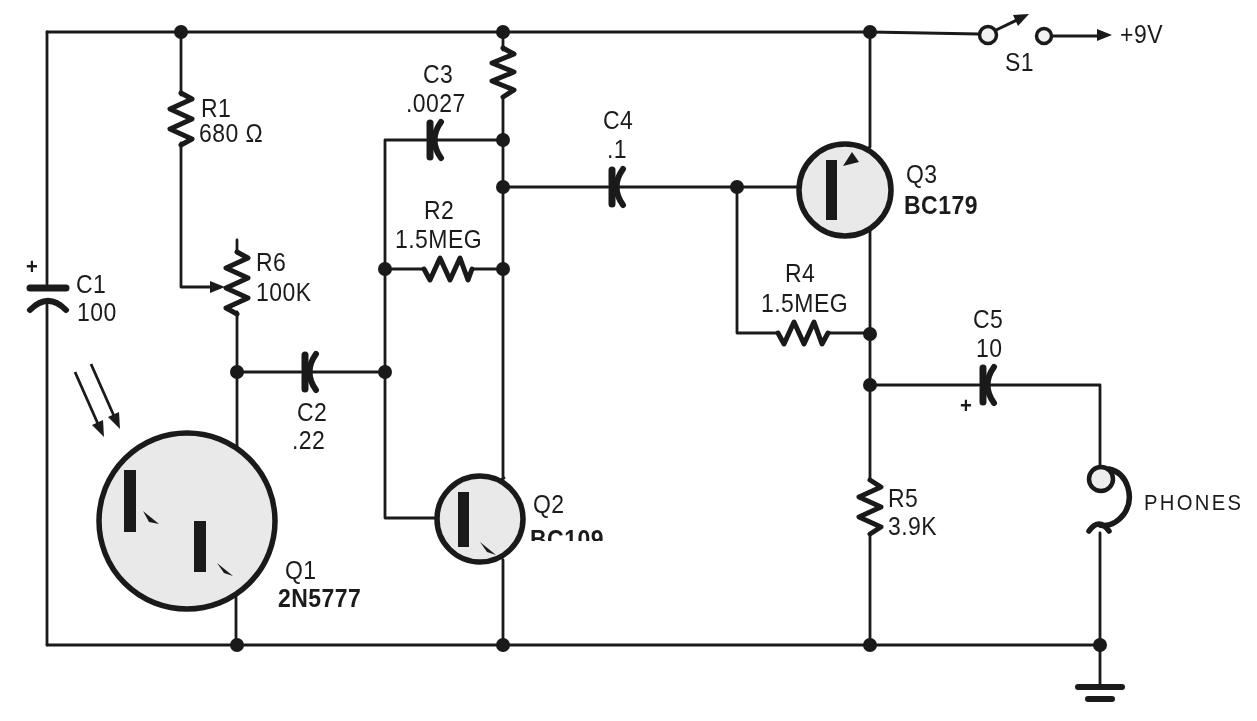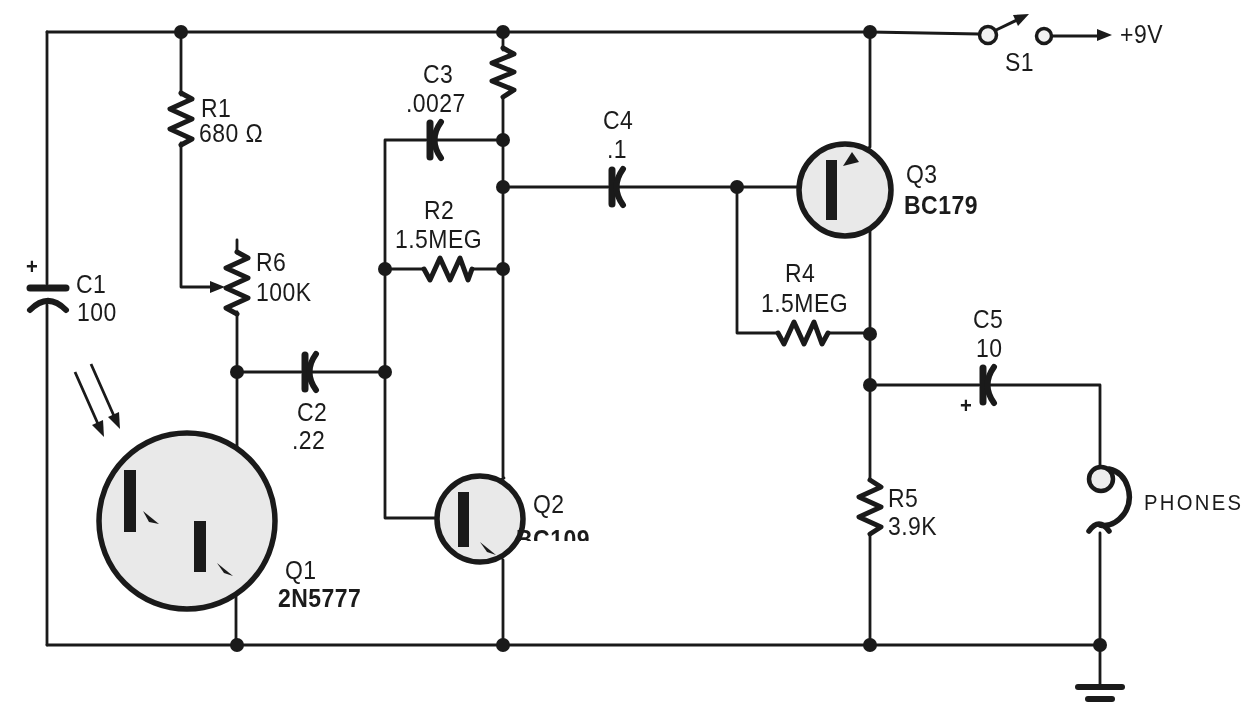--- a/index.html
+++ b/index.html
@@ -174,21 +174,21 @@
 <div class="lbl" style="left:424px;top:197px">R2</div>
 <div class="lbl" style="left:395px;top:226px">1.5MEG</div>
 
 <div class="lbl" style="left:603px;top:107px">C4</div>
 <div class="lbl" style="left:607px;top:136px">.1</div>
 
 <div class="lbl" style="left:285px;top:557px">Q1</div>
 <div class="lbl bold" style="left:278px;top:585px">2N5777</div>
 
 <div class="lbl" style="left:533px;top:491px">Q2</div>
-<div class="clip" style="left:516px;top:526px">
+<div class="clip" style="left:530px;top:526px">
   <span class="lbl bold">BC109</span>
 </div>
 
 <div class="lbl" style="left:906px;top:161px">Q3</div>
 <div class="lbl bold" style="left:904px;top:192px">BC179</div>
 
 <div class="lbl" style="left:785px;top:260px">R4</div>
 <div class="lbl" style="left:761px;top:290px">1.5MEG</div>
 
 <div class="lbl" style="left:888px;top:485px">R5</div>

